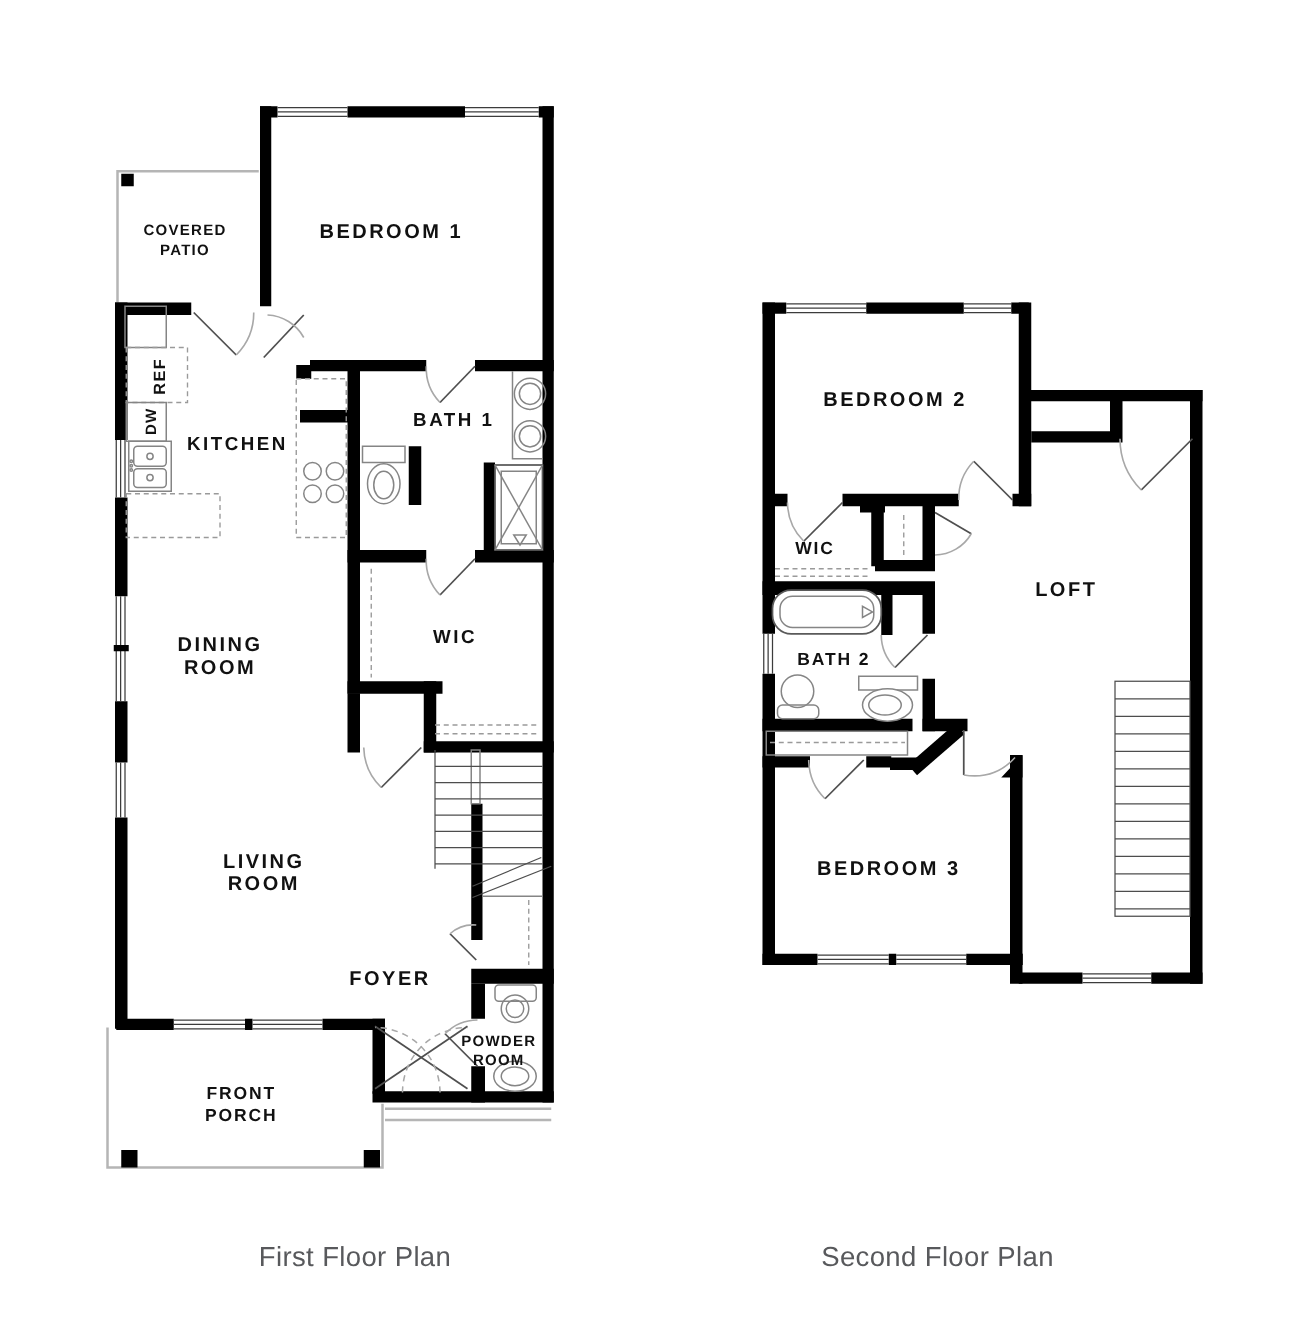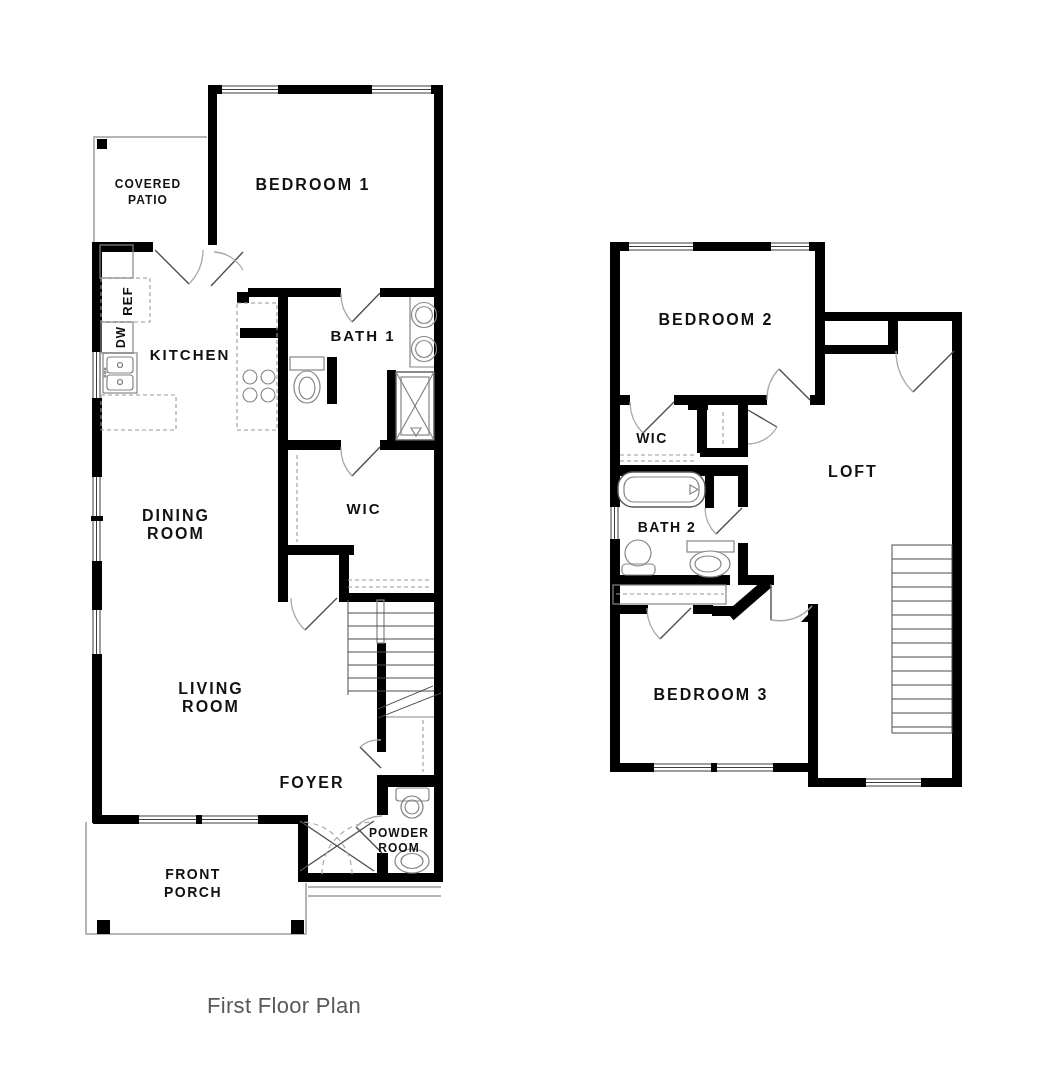--- a/index.html
+++ b/index.html
@@ -406,14 +406,15 @@
     <g>
       <text class="lbl s16" x="716" y="325">BEDROOM 2</text>
       <text class="lbl s14" x="652" y="443">WIC</text>
       <text class="lbl s14" x="667" y="532">BATH 2</text>
       <text class="lbl s16" x="853" y="477">LOFT</text>
       <text class="lbl s16" x="711" y="700">BEDROOM 3</text>
     </g>
   </svg>
 
   <div class="caption" style="left:284px;top:993px">First Floor Plan</div>
+  <div class="caption" style="left:750px;top:993px">Second Floor Plan</div>
 
 </div>
 
 </body></html>

